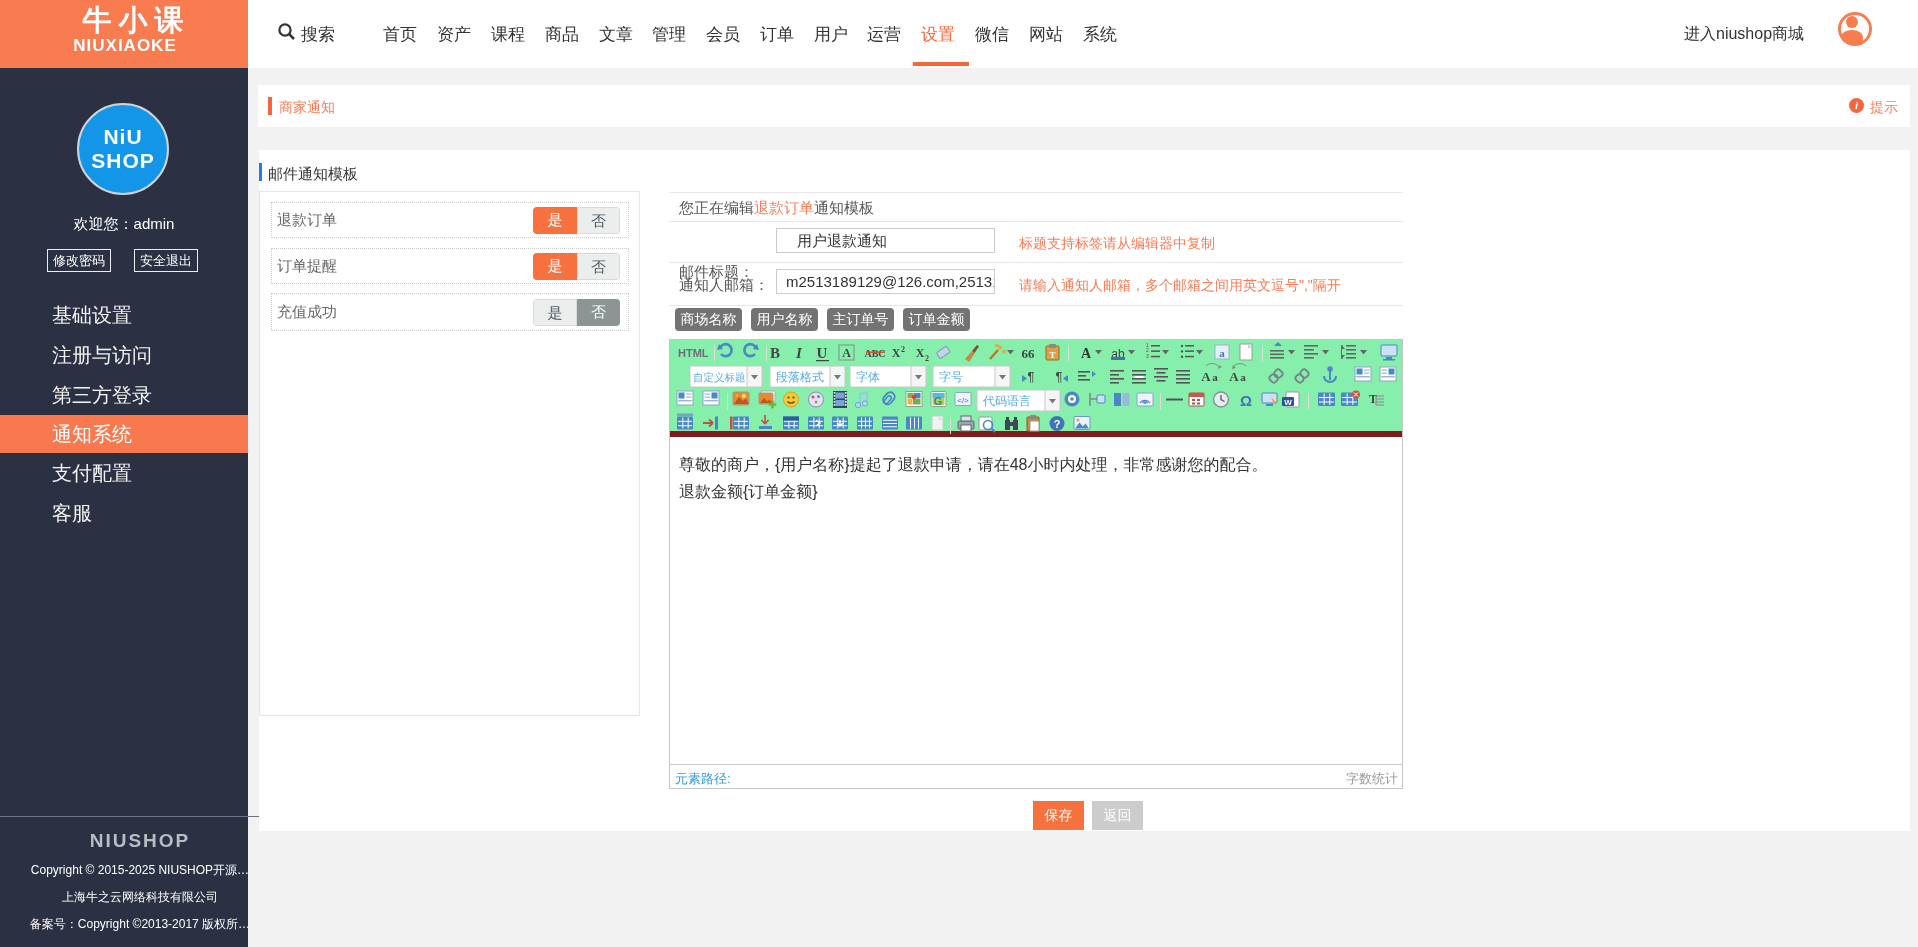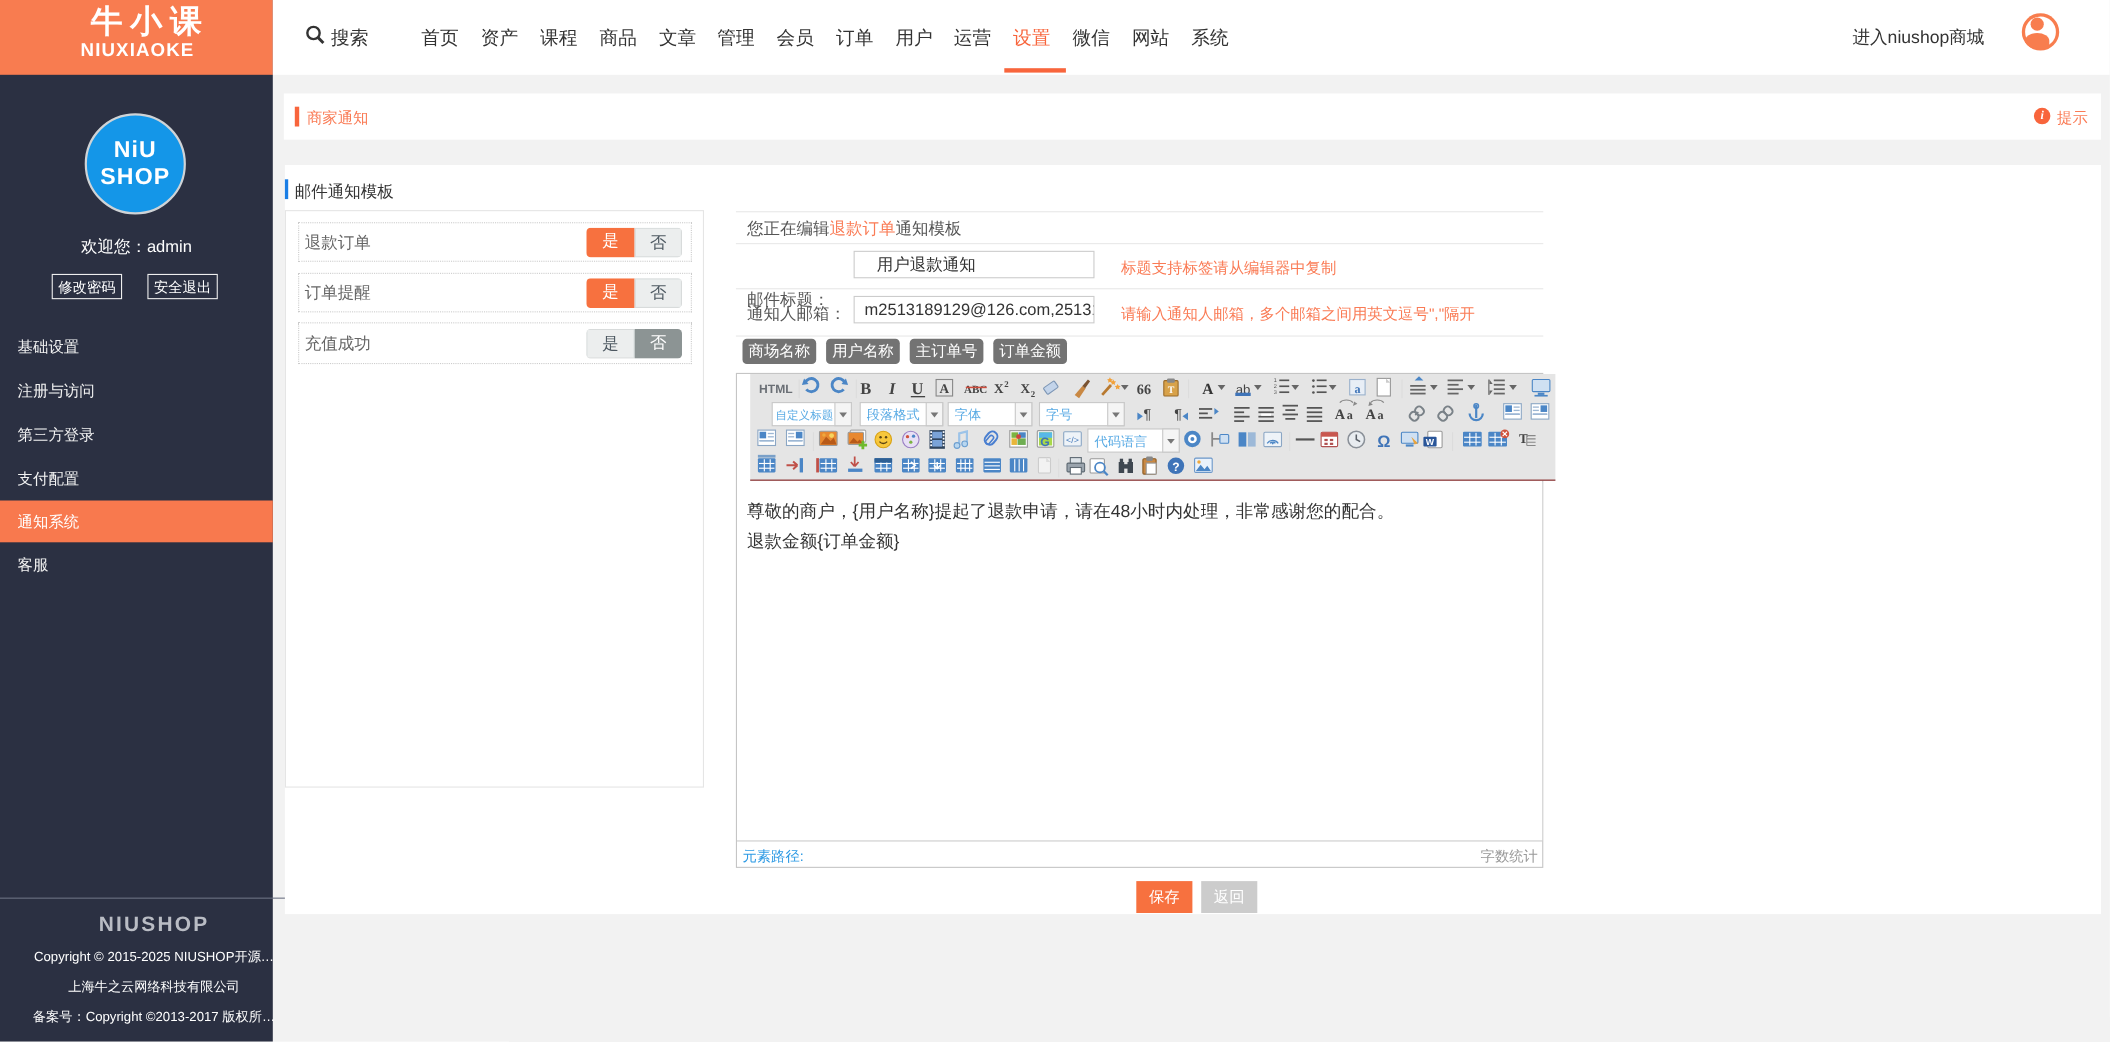--- a/index.html
+++ b/index.html
@@ -10,21 +10,21 @@
 #sidebar { position:absolute; left:0; top:0; width:248px; height:947px; background:#2b3042; }
 #logo { position:absolute; left:0; top:0; width:248px; height:68px; background:#f87c50; color:#fff; text-align:center; }
 #logo .l1 { font-size:29px; font-weight:bold; letter-spacing:7px; line-height:31px; padding-top:5px; padding-left:25px;}
 #logo .l2 { font-size:17px; font-weight:bold; letter-spacing:1px; line-height:20px; padding-left:2px;}
 #avatar { position:absolute; left:77px; top:103px; width:92px; height:92px; border-radius:50%; background:#1496e8; border:2px solid #cfd3d6; color:#fff; text-align:center; font-weight:bold; }
 #avatar .a1 { font-size:21px; margin-top:20px; letter-spacing:1px;}
 #avatar .a2 { font-size:21px; letter-spacing:1px;}
 #welcome { position:absolute; left:0; top:215px; width:248px; text-align:center; color:#fff; font-size:15px; }
 .sbtn { position:absolute; top:249px; height:23px; line-height:21px; border:1px solid #eee; color:#fff; font-size:13px; padding:0 5px; }
 #menu { position:absolute; left:0; top:295px; width:248px; }
-.mi { height:40px; line-height:40px; color:#f2f2f2; font-size:14px; padding-left:16px; }
+.mi { height:40px; line-height:40px; color:#f2f2f2; font-size:20px; padding-left:52px;font-family:Liberation Serif, serif; }
 .mi.on { background:#f8794e; color:#fff; height:38px; line-height:38px;}
 #sfoot { position:absolute; left:0; top:816px; width:280px; border-top:1px solid #6d7283; color:#eee; text-align:center; }
 #sfoot .nb { font-size:19px; color:#b9bcc4; letter-spacing:2px; margin-top:13px; font-weight:bold;}
 #sfoot .c { font-size:12px; margin-top:10px; color:#fff; }
 
 
 #topnav { position:absolute; left:248px; top:0; width:1670px; height:68px; background:#fff; }
 #searchico { position:absolute; left:29px; top:22px; width:19px; height:19px; }
 #searchtxt { position:absolute; left:53px; top:23px; font-size:17px; color:#333; }
 .nav { position:absolute; top:23px; font-size:17px; color:#333; }
@@ -63,21 +63,21 @@
 
 #fpanel { position:absolute; left:410px; top:42px; width:734px; height:746px; }
 .fline { position:absolute; left:0; width:734px; height:0; border-top:1px solid #e8e8e8; }
 .flab { position:absolute; font-size:15px; color:#555; }
 .finput { position:absolute; left:107px; width:219px; height:25px; border:1px solid #ccc; font-size:15px; color:#333; padding-left:9px; line-height:24px; background:#fff; white-space:nowrap; overflow:hidden;}
 .fhint { position:absolute; left:350px; font-size:14px; color:#fa7b55; }
 .tag { position:absolute; top:116px; width:67px; height:23px; background:#737373; border-radius:4px; color:#fff; font-size:14px; text-align:center; line-height:23px; }
 
 
 #editor { position:absolute; left:0; top:147px; width:734px; height:450px; border:1px solid #c5c5c5; background:#fff; }
-#toolbar { position:absolute; left:12px; top:0; width:732px; height:97px; background:#e5e5e5; border-bottom:1px solid #7f1d1d; }
+#toolbar { position:absolute; left:0; top:0; width:732px; height:97px; background:#86efac; border-bottom:6px solid #7f1d1d; }
 #edbody { position:absolute; left:0; top:98px; width:732px; height:326px; background:#fff; font-size:16px; color:#333; }
 #edbody .p1 { position:absolute; left:9px; top:17px; }
 #edbody .p2 { position:absolute; left:9px; top:44px; }
 #edfoot { position:absolute; left:0; top:424px; width:732px; height:24px; border-top:1px solid #ccc; font-size:13px; }
 #edfoot .ep { position:absolute; left:5px; top:5px; color:#2d9ae4; }
 #edfoot .wc { position:absolute; right:4px; top:5px; color:#999; }
 
 .savebtn { position:absolute; left:364px; top:609px; width:51px; height:29px; background:#f7713f; color:#fff; font-size:14px; text-align:center; line-height:29px; }
 .backbtn { position:absolute; left:423px; top:609px; width:51px; height:29px; background:#ccc; color:#fff; font-size:14px; text-align:center; line-height:29px; }
 </style>
@@ -93,22 +93,22 @@
       <div class="a1">NiU</div>
       <div class="a2">SHOP</div>
     </div>
   <div id="welcome">欢迎您：admin</div>
   <div class="sbtn" style="left:47px;">修改密码</div>
   <div class="sbtn" style="left:134px;">安全退出</div>
   <div id="menu">
     <div class="mi">基础设置</div>
     <div class="mi">注册与访问</div>
     <div class="mi">第三方登录</div>
+    <div class="mi on">通知系统</div>
     <div class="mi">支付配置</div>
-    <div class="mi on">通知系统</div>
     <div class="mi">客服</div>
   </div>
   <div id="sfoot">
     <div class="nb">NIUSHOP</div>
     <div class="c">Copyright © 2015-2025 NIUSHOP开源…</div>
     <div class="c">上海牛之云网络科技有限公司</div>
     <div class="c">备案号：Copyright ©2013-2017 版权所…</div>
   </div>
 </div>
 

